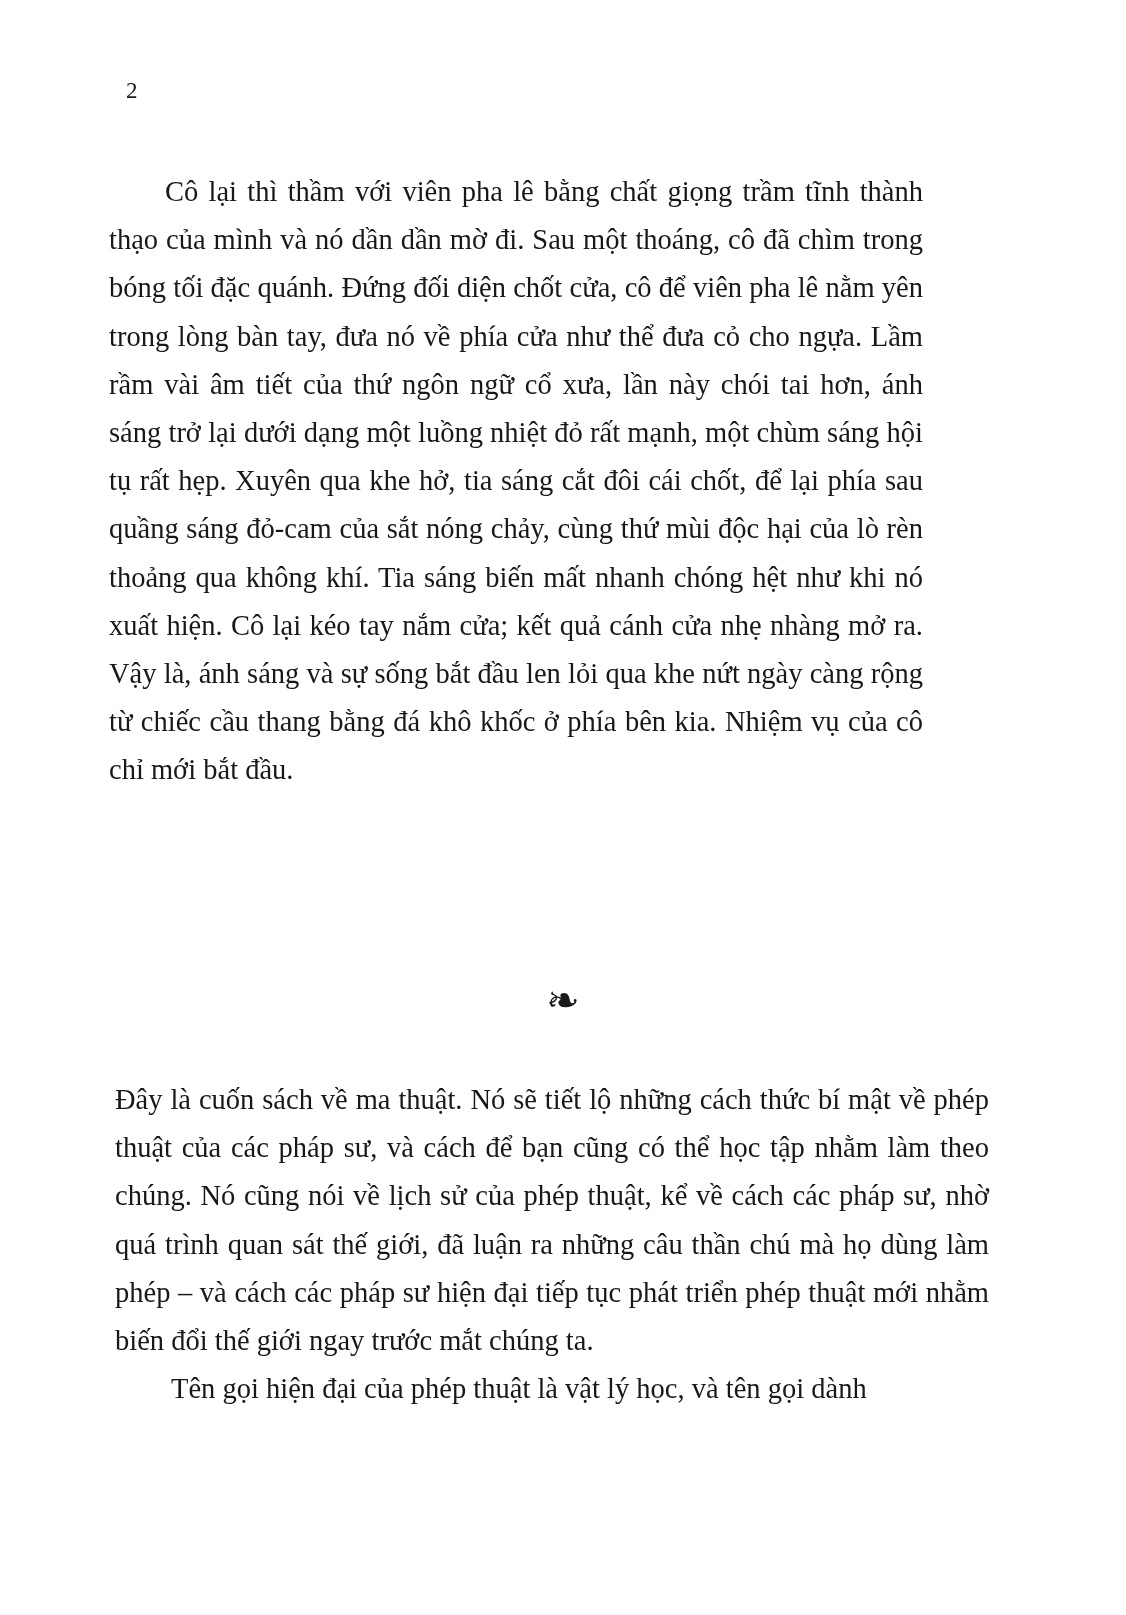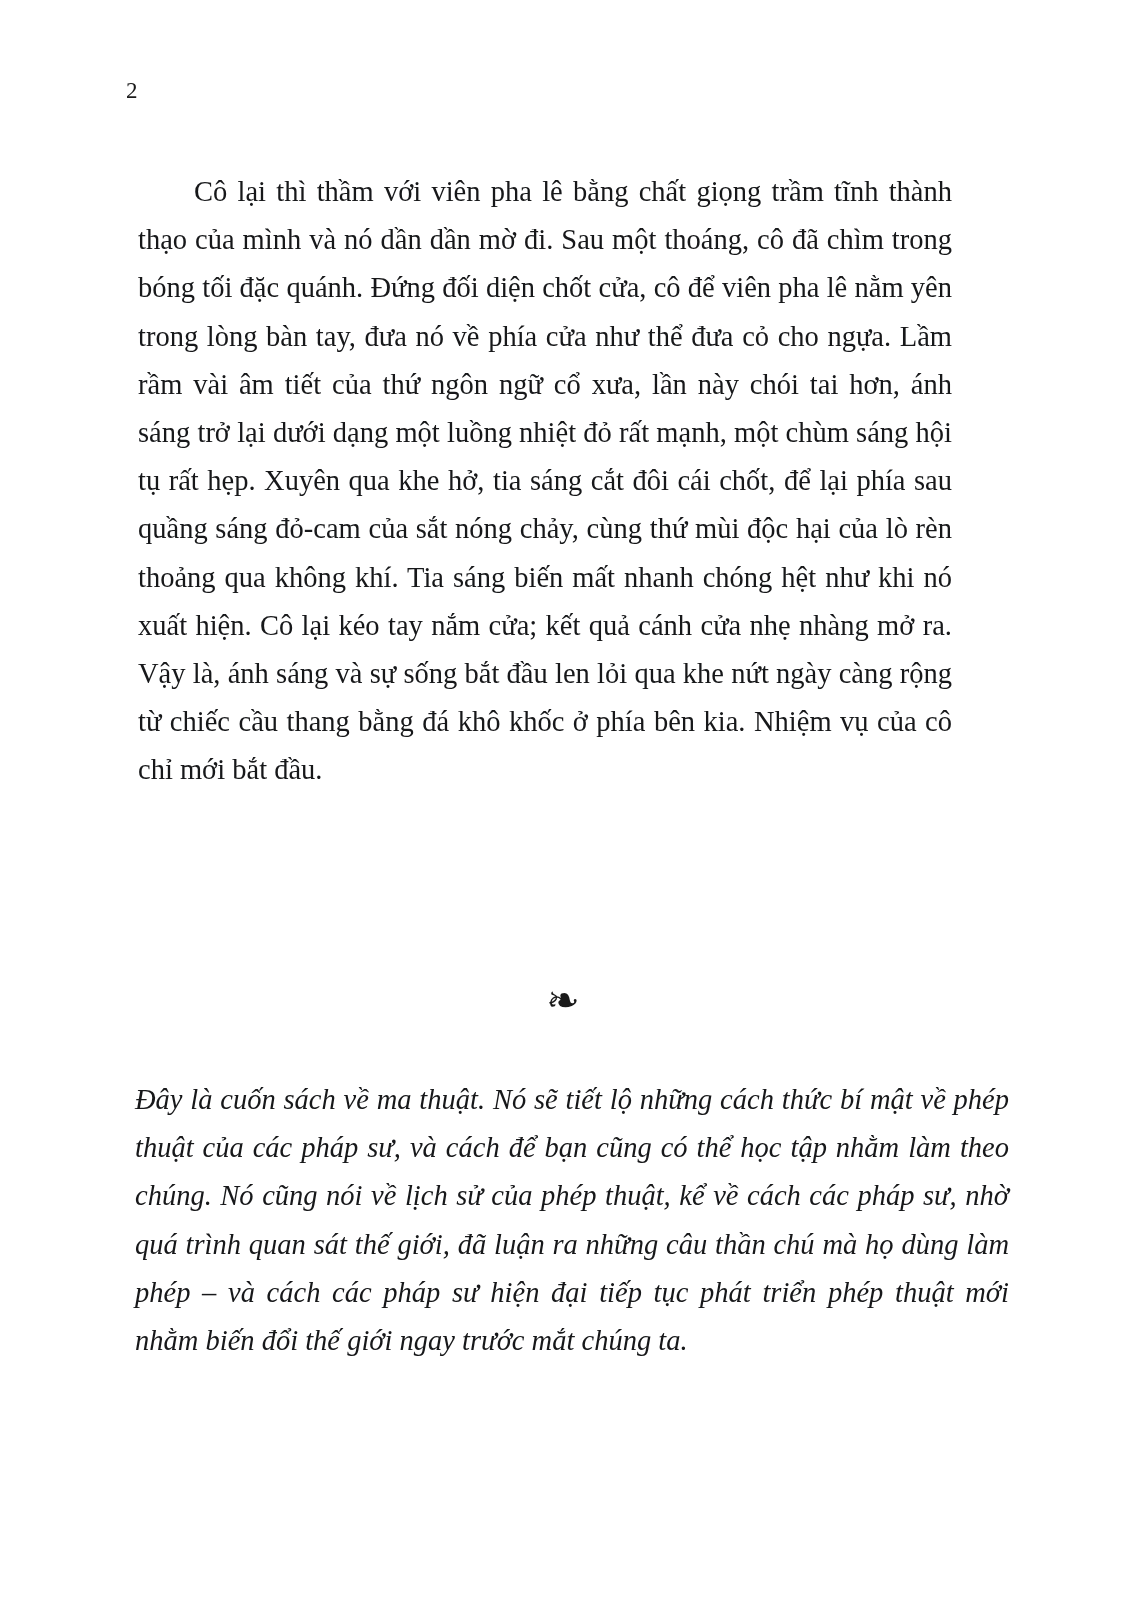--- a/index.html
+++ b/index.html
@@ -43,21 +43,21 @@
     font-size: 20px;
     letter-spacing: 4.2px;
     text-transform: uppercase;
     color: #1a1a1a;
     padding-left: 36px;
   }
 
   
   .textblock {
     position: absolute;
-    left: 138px;
+    left: 109px;
     top: 168px;
     width: 874px;
   }
   p.body {
     margin: 0;
     font-size: 28.5px;
     line-height: 48.2px;
     text-align: justify;
     text-justify: inter-word;
     hyphens: none;
@@ -81,24 +81,23 @@
     text-align: center;
     font-size: 40px;
     line-height: 1;
     color: #1a1a1a;
     font-family: "DejaVu Serif", serif;
   }
 
   
   .section2 {
     position: absolute;
-    left: 135px;
+    left: 115px;
     top: 1076px;
     width: 874px;
-    font-style: italic;
   }
   .section2 p.body {
     font-size: 28.5px;
     line-height: 48.2px;
   }
 </style>
 </head>
 <body>
 
 <div class="page">
@@ -108,15 +107,16 @@
   </div>
 
   <div class="textblock">
     <p class="body indent opening">Cô lại thì thầm với viên pha lê bằng chất giọng trầm tĩnh thành thạo của mình và nó dần dần mờ đi. Sau một thoáng, cô đã chìm trong bóng tối đặc quánh. Đứng đối diện chốt cửa, cô để viên pha lê nằm yên trong lòng bàn tay, đưa nó về phía cửa như thể đưa cỏ cho ngựa. Lầm rầm vài âm tiết của thứ ngôn ngữ cổ xưa, lần này chói tai hơn, ánh sáng trở lại dưới dạng một luồng nhiệt đỏ rất mạnh, một chùm sáng hội tụ rất hẹp. Xuyên qua khe hở, tia sáng cắt đôi cái chốt, để lại phía sau quầng sáng đỏ-cam của sắt nóng chảy, cùng thứ mùi độc hại của lò rèn thoảng qua không khí. Tia sáng biến mất nhanh chóng hệt như khi nó xuất hiện. Cô lại kéo tay nắm cửa; kết quả cánh cửa nhẹ nhàng mở ra. Vậy là, ánh sáng và sự sống bắt đầu len lỏi qua khe nứt ngày càng rộng từ chiếc cầu thang bằng đá khô khốc ở phía bên kia. Nhiệm vụ của cô chỉ mới bắt đầu.</p>
   </div>
 
   <div class="ornament">❧</div>
 
   <div class="section2">
     <p class="body">Đây là cuốn sách về ma thuật. Nó sẽ tiết lộ những cách thức bí mật về phép thuật của các pháp sư, và cách để bạn cũng có thể học tập nhằm làm theo chúng. Nó cũng nói về lịch sử của phép thuật, kể về cách các pháp sư, nhờ quá trình quan sát thế giới, đã luận ra những câu thần chú mà họ dùng làm phép – và cách các pháp sư hiện đại tiếp tục phát triển phép thuật mới nhằm biến đổi thế giới ngay trước mắt chúng ta.</p>
+    <p class="body indent">Tên gọi hiện đại của phép thuật là vật lý học, và tên gọi dành</p>
   </div>
 
 </div>
 
 </body></html>

